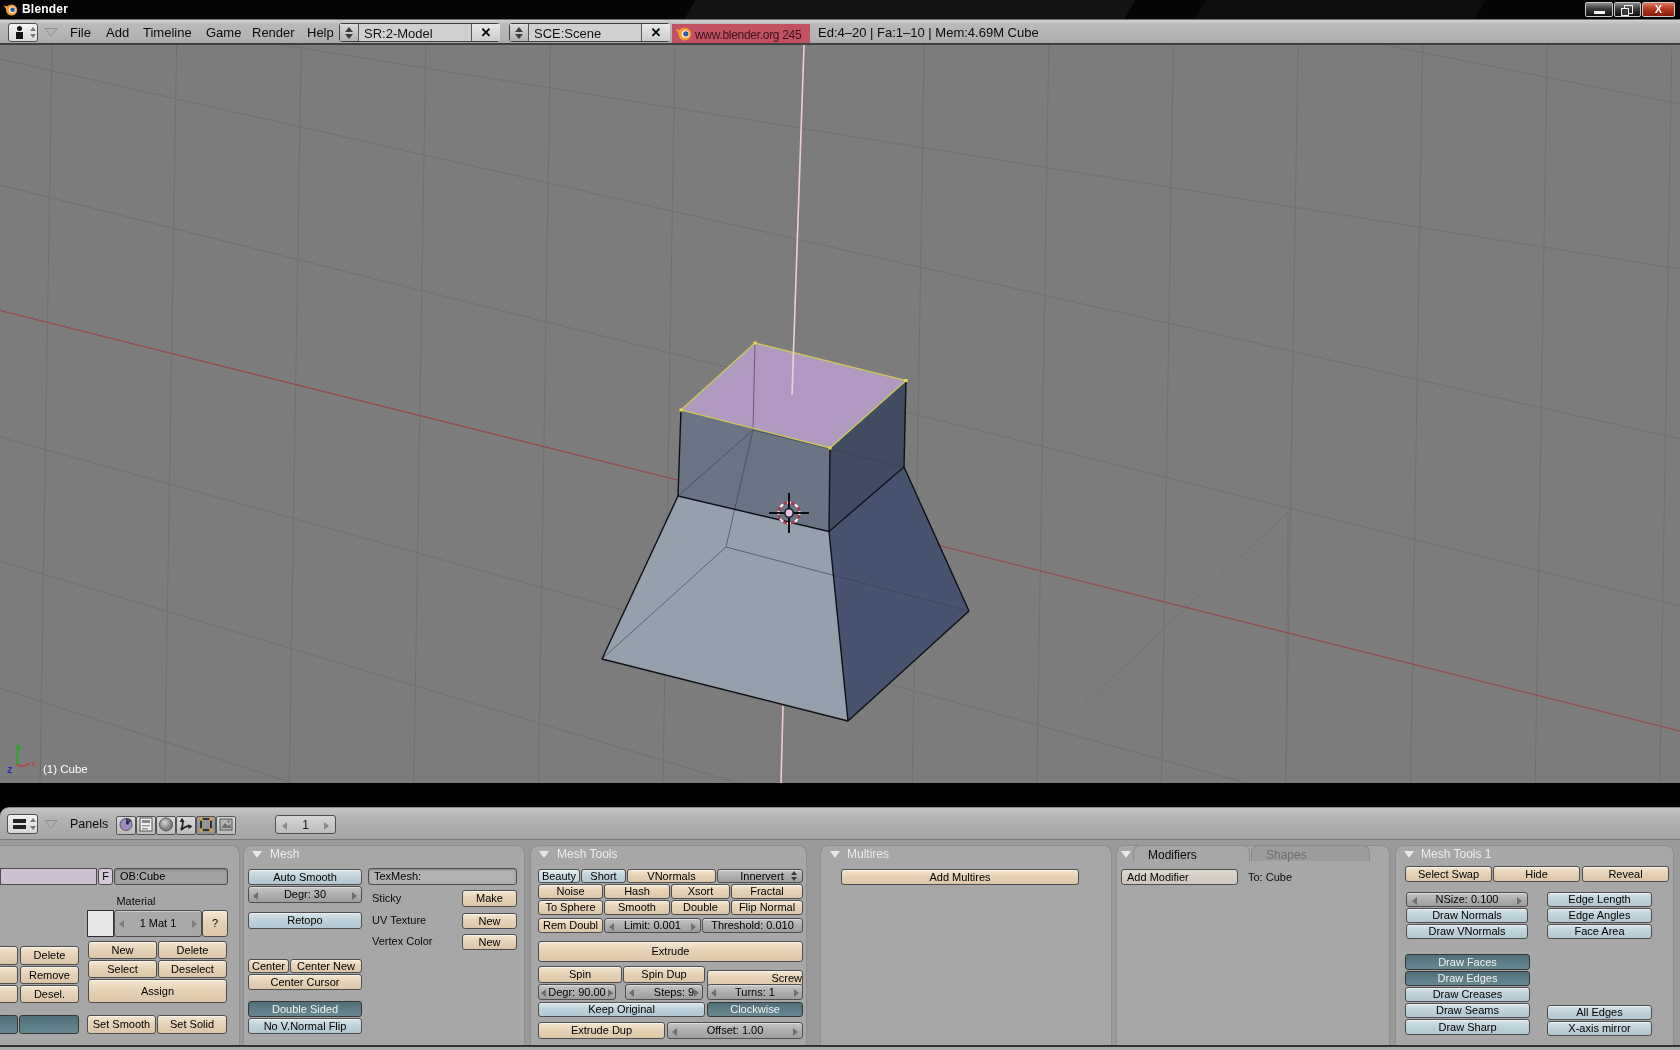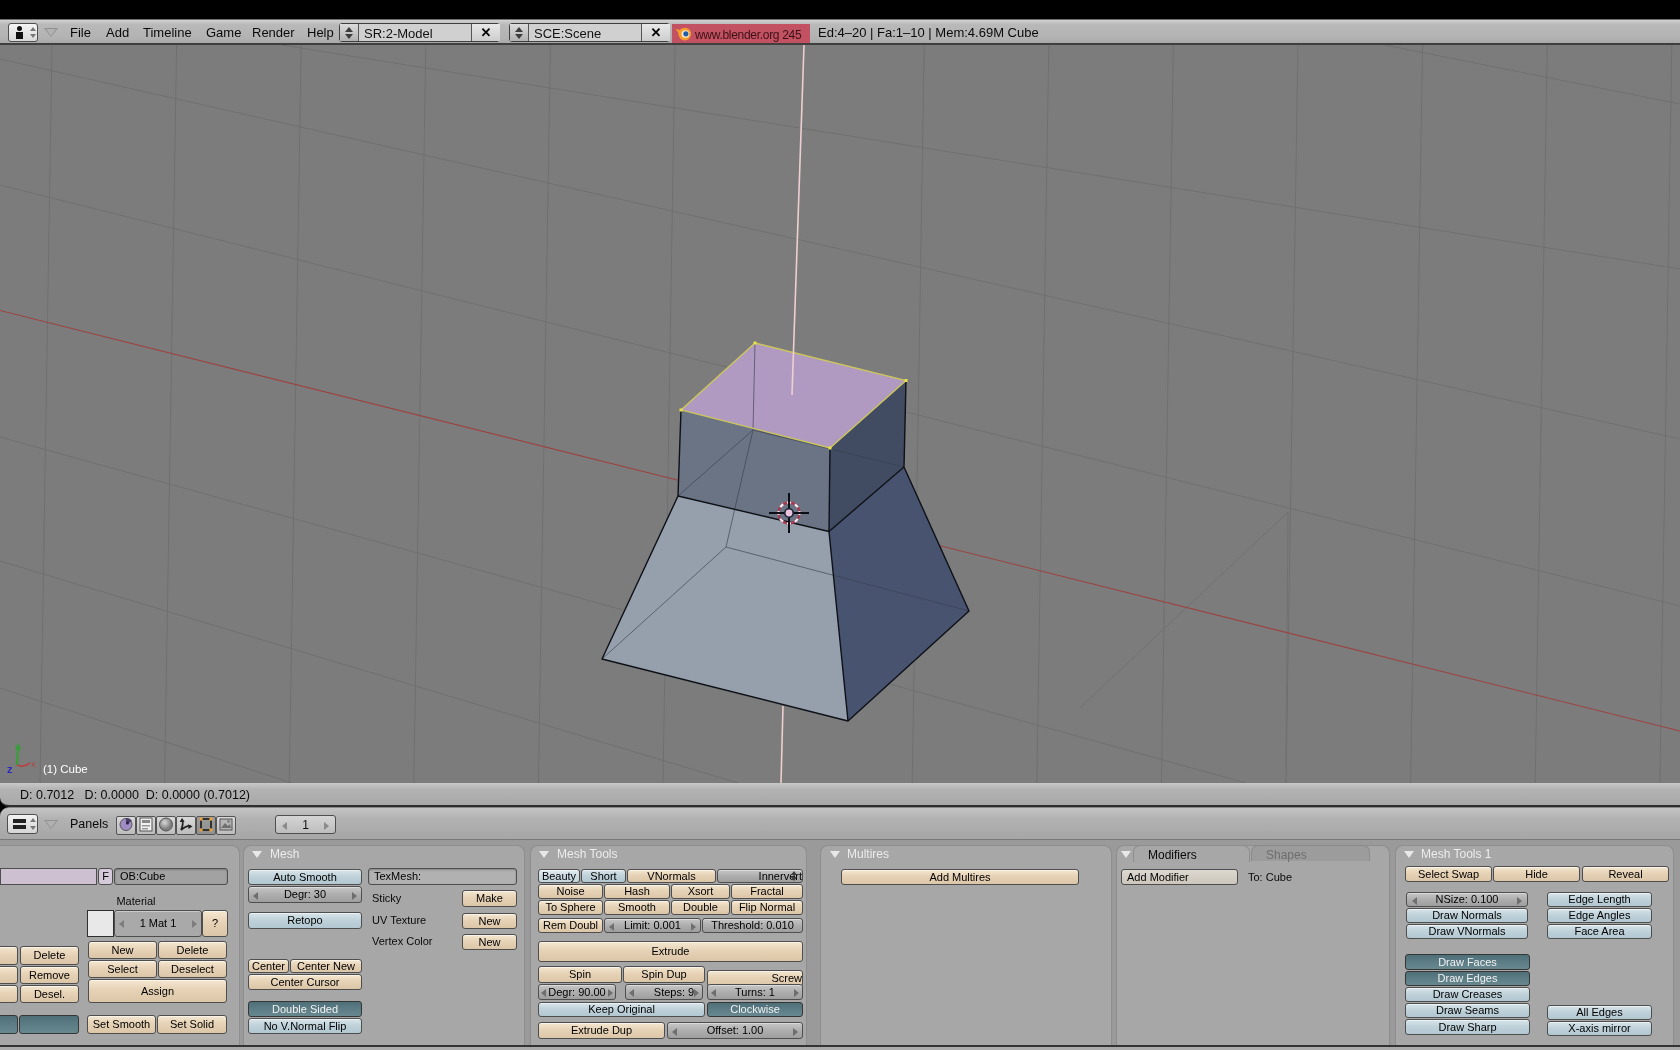--- a/index.html
+++ b/index.html
@@ -34,20 +34,39 @@
 .lbl{position:absolute;font-size:11px;color:#0a0a0a;white-space:nowrap;}
 .la{position:absolute;width:0;height:0;border-top:4px solid transparent;border-bottom:4px solid transparent;}
 .ibx{top:0;width:18px;height:17px;background:linear-gradient(#d9d9d9,#bcbcbc);border:1px solid #555;border-radius:2px;}
 .ibx svg{display:block;margin:0 auto;}
 .lft{border-right:5px solid #4a4a4a;}
 .rgt{border-left:5px solid #4a4a4a;}
 </style>
 </head>
 <body>
 <div id="page">
+<div class="abs" id="title">
+  <div class="abs" style="left:690px;top:0;width:440px;height:19px;background:#141414;transform:skewX(-30deg);"></div>
+  <div class="abs" style="left:1200px;top:0;width:280px;height:19px;background:#0e0e0e;transform:skewX(-30deg);"></div>
+  <svg class="abs" style="left:3px;top:2px;" width="15" height="15" viewBox="0 0 15 15">
+    <circle cx="8.6" cy="8" r="5.6" fill="#f59d2c"></circle>
+    <path d="M0.5 3.2 L8 5.8 L4.6 9.2 Z" fill="#f59d2c"></path>
+    <circle cx="9.2" cy="8" r="3.4" fill="#fde9cf"></circle>
+    <circle cx="9.6" cy="7.8" r="2.3" fill="#1f5fa8"></circle>
+  </svg>
+  <div class="abs t">Blender</div>
+  <div class="abs wbtn" style="left:1585px;width:28px;background:linear-gradient(#8a8a8a,#3a3a3a 45%,#0c0c0c);">
+    <div class="abs" style="left:8px;top:8px;width:11px;height:3px;background:#f4f4f4;"></div>
+  </div>
+  <div class="abs wbtn" style="left:1614px;width:27px;background:linear-gradient(#8a8a8a,#3a3a3a 45%,#0c0c0c);">
+    <div class="abs" style="left:9px;top:2px;width:7px;height:7px;border:1.5px solid #f4f4f4;background:transparent;"></div>
+    <div class="abs" style="left:6px;top:5px;width:6px;height:6px;border:1.5px solid #f4f4f4;background:#3a3a3a;"></div>
+  </div>
+  <div class="abs wbtn" style="left:1642px;width:33px;background:linear-gradient(#e0765c,#b53a20 45%,#8a1a08);color:#fff;font-size:11px;font-weight:bold;text-align:center;line-height:13px;">X</div>
+</div>
 <div class="abs" id="menubar">
   <div class="abs" style="left:8px;top:3px;width:30px;height:19px;background:linear-gradient(#f5f5f5,#d9d9d9);border:1px solid #4e4e4e;border-radius:3px;box-sizing:border-box;">
     <div class="abs" style="left:8px;top:2px;width:5px;height:5px;background:#111;border-radius:50%;"></div>
     <div class="abs" style="left:7px;top:8px;width:7px;height:7px;background:#111;"></div>
     <div class="abs" style="left:21px;top:3px;width:0;height:0;border-left:3px solid transparent;border-right:3px solid transparent;border-bottom:4px solid #777;"></div>
     <div class="abs" style="left:21px;top:10px;width:0;height:0;border-left:3px solid transparent;border-right:3px solid transparent;border-top:4px solid #777;"></div>
   </div>
   <div class="abs" style="left:44px;top:8px;width:0;height:0;border-left:7px solid transparent;border-right:7px solid transparent;border-top:9px solid #909090;"></div>
   <div class="abs" style="left:46px;top:9px;width:0;height:0;border-left:5px solid transparent;border-right:5px solid transparent;border-top:7px solid #b2b2b2;"></div>
   <div class="abs mtxt" style="left:70px;">File</div>
@@ -168,23 +187,20 @@
 
   <g>
     <line x1="17" y1="765" x2="18" y2="748" stroke="#379f37" stroke-width="2.2"></line>
     <path d="M18 743 L15 749.5 L21.5 749.5 Z" fill="#379f37"></path>
     <path d="M17 765 Q24 768 30 763" fill="none" stroke="#b54545" stroke-width="1.8"></path>
     <text x="31" y="767" font-size="9.5" fill="#b54545" font-family="Liberation Sans">x</text>
     <text x="7" y="773" font-size="11" font-weight="bold" fill="#2929c8" font-family="Liberation Sans">z</text>
   </g>
   <text x="43" y="773" font-size="11.5" fill="#ffffff" font-family="Liberation Sans">(1) Cube</text>
 </svg>
-</div>
-<div class="abs" id="dstrip">
-  <div class="abs" style="left:20px;top:5px;font-size:12.5px;color:#0a0a0a;">D:&nbsp;0.7012&nbsp;&nbsp;&nbsp;D:&nbsp;0.0000&nbsp;&nbsp;D:&nbsp;0.0000&nbsp;(0.7012)</div>
 </div>
 <div class="abs" id="bhdr">
   <div class="abs" style="left:7px;top:6px;width:31px;height:20px;background:linear-gradient(#f2f2f2,#d5d5d5);border:1px solid #4e4e4e;border-radius:3px;box-sizing:border-box;">
     <div class="abs" style="left:5px;top:4px;width:13px;height:4px;background:#222;"></div>
     <div class="abs" style="left:5px;top:10px;width:13px;height:4px;background:#222;"></div>
     <div class="abs" style="left:22px;top:3px;width:0;height:0;border-left:3px solid transparent;border-right:3px solid transparent;border-bottom:4px solid #777;"></div>
     <div class="abs" style="left:22px;top:11px;width:0;height:0;border-left:3px solid transparent;border-right:3px solid transparent;border-top:4px solid #777;"></div>
   </div>
   <div class="abs" style="left:44px;top:12px;width:0;height:0;border-left:7px solid transparent;border-right:7px solid transparent;border-top:9px solid #909090;"></div>
   <div class="abs" style="left:46px;top:13px;width:0;height:0;border-left:5px solid transparent;border-right:5px solid transparent;border-top:7px solid #b0b0b0;"></div>
@@ -293,21 +309,21 @@
 <div class="b tan" style="left:248px;top:134px;width:114px;height:16px;line-height:14px;">Center Cursor</div>
 <div class="b teal" style="left:248px;top:161px;width:114px;height:16px;line-height:14px;">Double Sided</div>
 <div class="b blue" style="left:248px;top:178px;width:114px;height:16px;line-height:14px;">No V.Normal Flip</div>
 
 <div class="panel" style="left:530px;top:5px;width:277px;height:200px;"></div>
 <div class="tri" style="left:539px;top:11px;"></div>
 <div class="ph" style="left:557px;top:7px;">Mesh Tools</div>
 <div class="b blue2" style="left:538px;top:29px;width:42px;height:14px;line-height:12px;">Beauty</div>
 <div class="b blue" style="left:581px;top:29px;width:45px;height:14px;line-height:12px;">Short</div>
 <div class="b tan" style="left:627px;top:29px;width:89px;height:14px;line-height:12px;">VNormals</div>
-<div class="b num" style="left:717px;top:29px;width:86px;height:14px;line-height:12px;text-align:right;padding-left:4px;">Innervert
+<div class="b num" style="left:717px;top:29px;width:86px;height:14px;line-height:12px;text-align:center;padding-left:4px;">Innervert
   <div class="abs" style="right:5px;top:1px;width:0;height:0;border-left:3.5px solid transparent;border-right:3.5px solid transparent;border-bottom:4.5px solid #3c3c3c;"></div>
   <div class="abs" style="right:5px;top:7px;width:0;height:0;border-left:3.5px solid transparent;border-right:3.5px solid transparent;border-top:4.5px solid #3c3c3c;"></div>
 </div>
 <div class="b tan" style="left:538px;top:44px;width:65px;height:15px;line-height:13px;">Noise</div>
 <div class="b tan" style="left:604px;top:44px;width:66px;height:15px;line-height:13px;">Hash</div>
 <div class="b tan" style="left:671px;top:44px;width:59px;height:15px;line-height:13px;">Xsort</div>
 <div class="b tan" style="left:731px;top:44px;width:72px;height:15px;line-height:13px;">Fractal</div>
 <div class="b tan" style="left:538px;top:60px;width:65px;height:15px;line-height:13px;">To Sphere</div>
 <div class="b tan" style="left:604px;top:60px;width:66px;height:15px;line-height:13px;">Smooth</div>
 <div class="b tan" style="left:671px;top:60px;width:59px;height:15px;line-height:13px;">Double</div>

